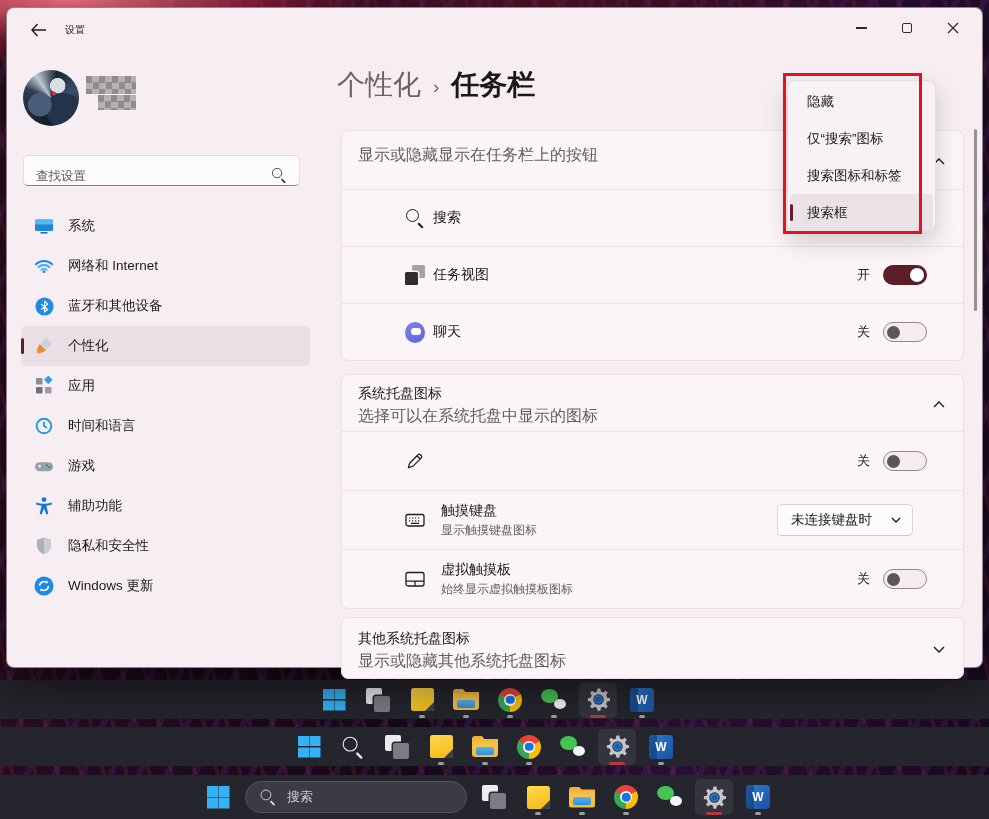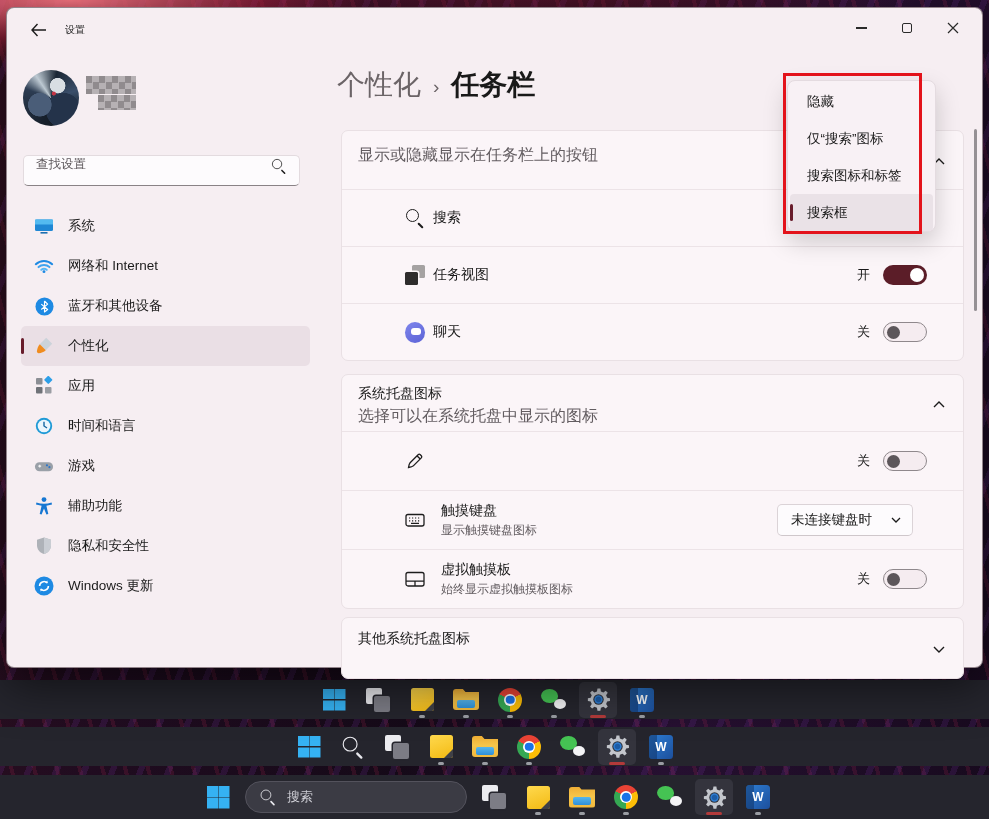--- a/index.html
+++ b/index.html
@@ -32,21 +32,21 @@
 background:
  radial-gradient(circle at 55% 42%, #c23344 0 4%, transparent 5%),
  radial-gradient(circle at 62% 28%, #d8dee3 0 14%, transparent 15%),
  radial-gradient(circle at 30% 62%, #4a5d78 0 22%, transparent 23%),
  radial-gradient(circle at 72% 72%, #24334a 0 30%, transparent 31%),
  conic-gradient(from 200deg,#17202c,#2c3c52 25%,#bdc9d2 35%,#1a2634 48%,#3b4f6b 65%,#10181f 80%,#17202c)}
 .blur-block{position:absolute;background:repeating-conic-gradient(#b6b1b4 0% 25%, #908b8e 0% 50%);background-size:13px 13px}
 .blur1{left:79px;top:24px;width:50px;height:18px}
 .blur2{left:91px;top:43px;width:38px;height:15px}
 .sb-search{position:absolute;left:16px;top:103px;width:277px;height:31px;background:#fdfbfd;border:1px solid #e3dbdf;
-border-bottom-color:#898286;border-radius:5px;display:flex;align-items:flex-start;padding:0 10px 0 12px}
+border-bottom-color:#898286;border-radius:5px;display:flex;align-items:flex-end;padding:0 10px 0 12px}
 .sb-search .ph{font-size:12.5px;color:#5d575b;flex:1}
 .nav{position:absolute;left:14px;top:154px;width:289px}
 .nav-item{height:40px;border-radius:5px;display:flex;align-items:center;padding-left:13px;position:relative;font-size:13.5px;color:#1b1b1b}
 .nav-item.sel{background:#eadfe5}
 .nav-item.sel::before{content:"";position:absolute;left:0;top:12px;width:3px;height:16px;border-radius:2px;background:#681c2b}
 .nicon{width:20px;height:20px;margin-right:14px;flex:none;display:flex;align-items:center;justify-content:center}
 
 
 .main{position:absolute;left:316px;top:44px;right:0;bottom:0}
 .breadcrumb{position:absolute;left:14px;top:14px;display:flex;align-items:center;gap:12px;font-size:28px}
@@ -374,20 +374,21 @@
             <span class="row-right">
               <span class="state-label">关</span>
               <span class="toggle off"></span>
             </span>
           </div>
         </section>
 
         <section class="card">
           <div class="card-header h60">
             <div class="card-h-title">其他系统托盘图标</div>
+            <div class="card-h-sub">显示或隐藏其他系统托盘图标</div>
             <span class="chev"><svg width="12" height="7" viewBox="0 0 12 7">
                   <path d="M1 1l5 5 5-5" fill="none" stroke="#1b1b1b" stroke-width="1.4"></path>
                 </svg></span>
           </div>
         </section>
       </div>
     </main>
 
     <div class="scroll-thumb"></div>
   </div>

